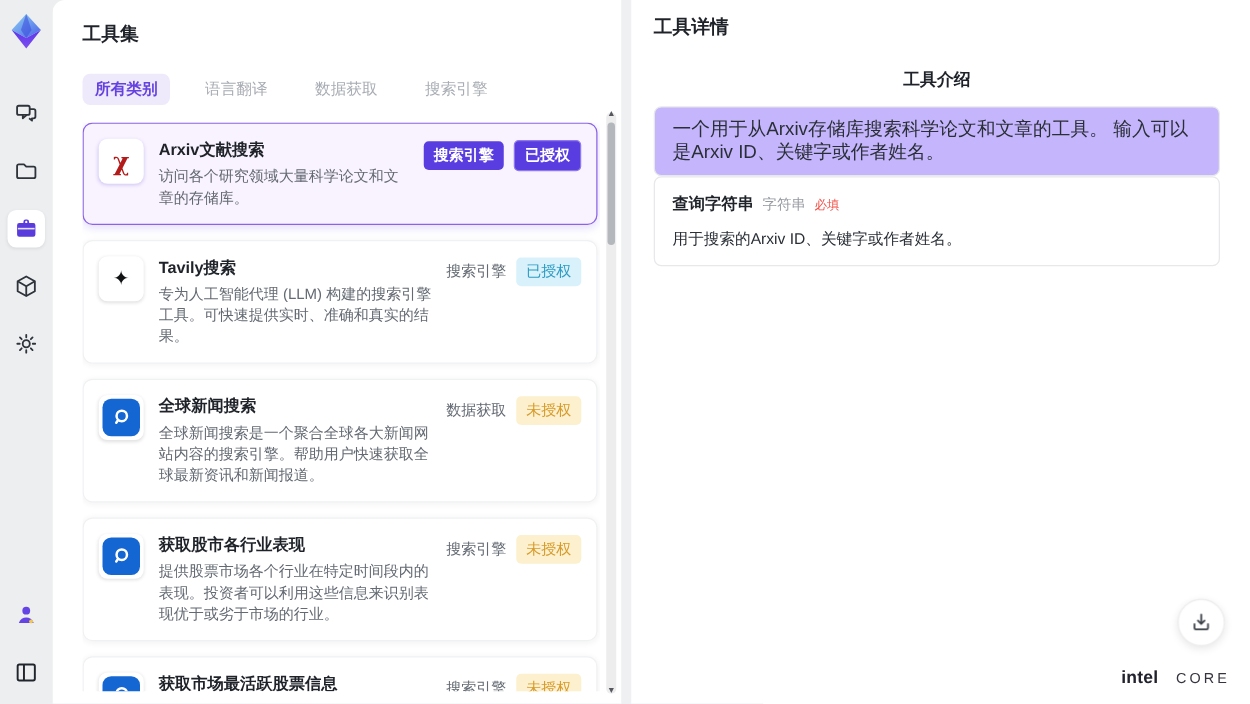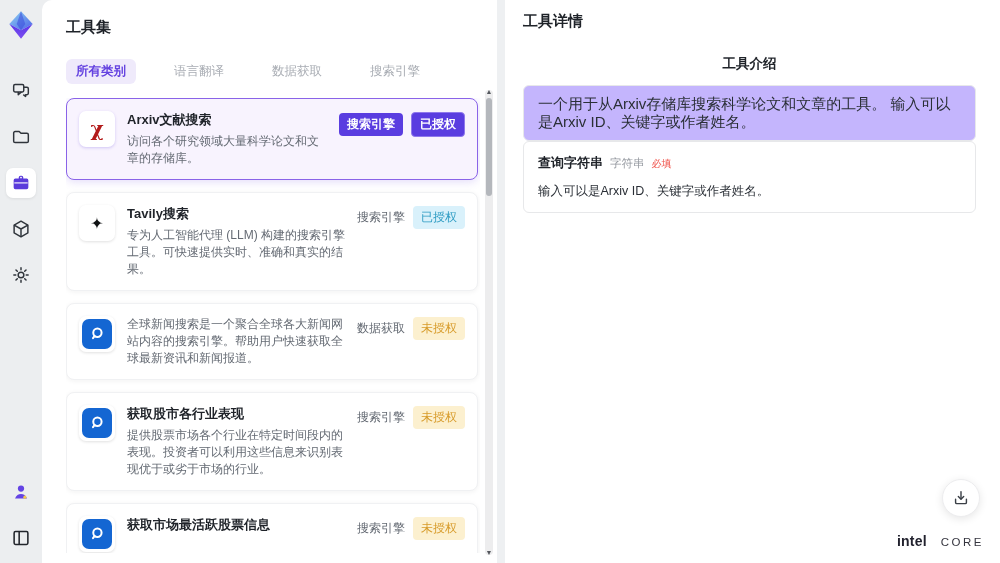--- a/index.html
+++ b/index.html
@@ -19,21 +19,21 @@
   
   .main { position:fixed; left:42px; top:0; right:0; height:563px; display:flex;
     border-top-left-radius:10px; overflow:hidden; }
   .left-pane { width:455px; background:#ffffff; padding:18px 0 0 24px; position:relative; }
   .gutter { width:8px; background:#eef0f2; }
   .right-pane { flex:1; background:#ffffff; padding:12px 24px 0 18px; position:relative; }
 
   .page-title { font-size:15px; font-weight:bold; color:#1f2329; margin-bottom:22px; }
 
   
-  .tabs { display:flex; gap:28px; align-items:center; margin-bottom:14px; }
+  .tabs { display:flex; gap:18px; align-items:center; margin-bottom:14px; }
   .tab { font-size:12.5px; color:#a8acb3; padding:4px 10px; border-radius:6px; cursor:pointer; white-space:nowrap; }
   .tab.active { color:#6442e0; background:#efeafb; font-weight:bold; }
 
   
   .cards { width:414px; height:455px; overflow:hidden; }
   .card { width:412px; background:#ffffff; border:1px solid #f0f1f3; border-radius:8px;
     box-shadow:0 1px 5px rgba(31,35,41,.06); padding:12px 12px 12px 12px; margin-bottom:12px;
     display:flex; align-items:flex-start; cursor:pointer; }
   .card.selected { background:#f8f3fe; border:1px solid #8a63e8; box-shadow:0 2px 8px rgba(106,68,228,.18); }
   .card-icon { width:36px; height:36px; border-radius:7px; background:#ffffff;
@@ -199,20 +199,21 @@
   <div class="card">
     <div class="card-icon">
             <span class="app-tile">
               <svg viewBox="0 0 24 24" width="20" height="20" fill="none" stroke="#ffffff" stroke-width="2.4" stroke-linecap="round">
                 <circle cx="12.5" cy="10.5" r="5"></circle>
                 <path d="M9 14.5L7.2 17"></path>
               </svg>
             </span>
           </div>
     <div class="card-body">
+      <div class="card-title">全球新闻搜索</div>
       <div class="card-desc">全球新闻搜索是一个聚合全球各大新闻网站内容的搜索引擎。帮助用户快速获取全球最新资讯和新闻报道。</div>
     </div>
     <div class="card-tags">
       <span class="tag-category">数据获取</span>
       <span class="tag-status unauthorized">未授权</span>
     </div>
   </div>
 
   <div class="card">
     <div class="card-icon">
@@ -269,21 +270,21 @@
 
     <div class="section-h">工具介绍</div>
     <div class="info-box">一个用于从Arxiv存储库搜索科学论文和文章的工具。 输入可以是Arxiv ID、关键字或作者姓名。</div>
 
     <div class="param-box">
       <div class="param-line">
         <span class="param-name">查询字符串</span>
         <span class="param-type">字符串</span>
         <span class="param-required">必填</span>
       </div>
-      <div class="param-desc">输入可以是Arxiv ID、关键字或作者姓名。</div>
+      <div class="param-desc">用于搜索的Arxiv ID、关键字或作者姓名。</div>
     </div>
   </div>
 </div>
 
 <div class="fab">
   <svg viewBox="0 0 24 24" width="20" height="20" fill="none" stroke="#3a3f46" stroke-width="1.7" stroke-linecap="round" stroke-linejoin="round">
     <path d="M12 4.5v8.5"></path>
     <path d="M8.8 10.2L12 13.4l3.2-3.2"></path>
     <path d="M5.5 13.5v3.8a1.4 1.4 0 0 0 1.4 1.4h10.2a1.4 1.4 0 0 0 1.4-1.4v-3.8"></path>
   </svg>

